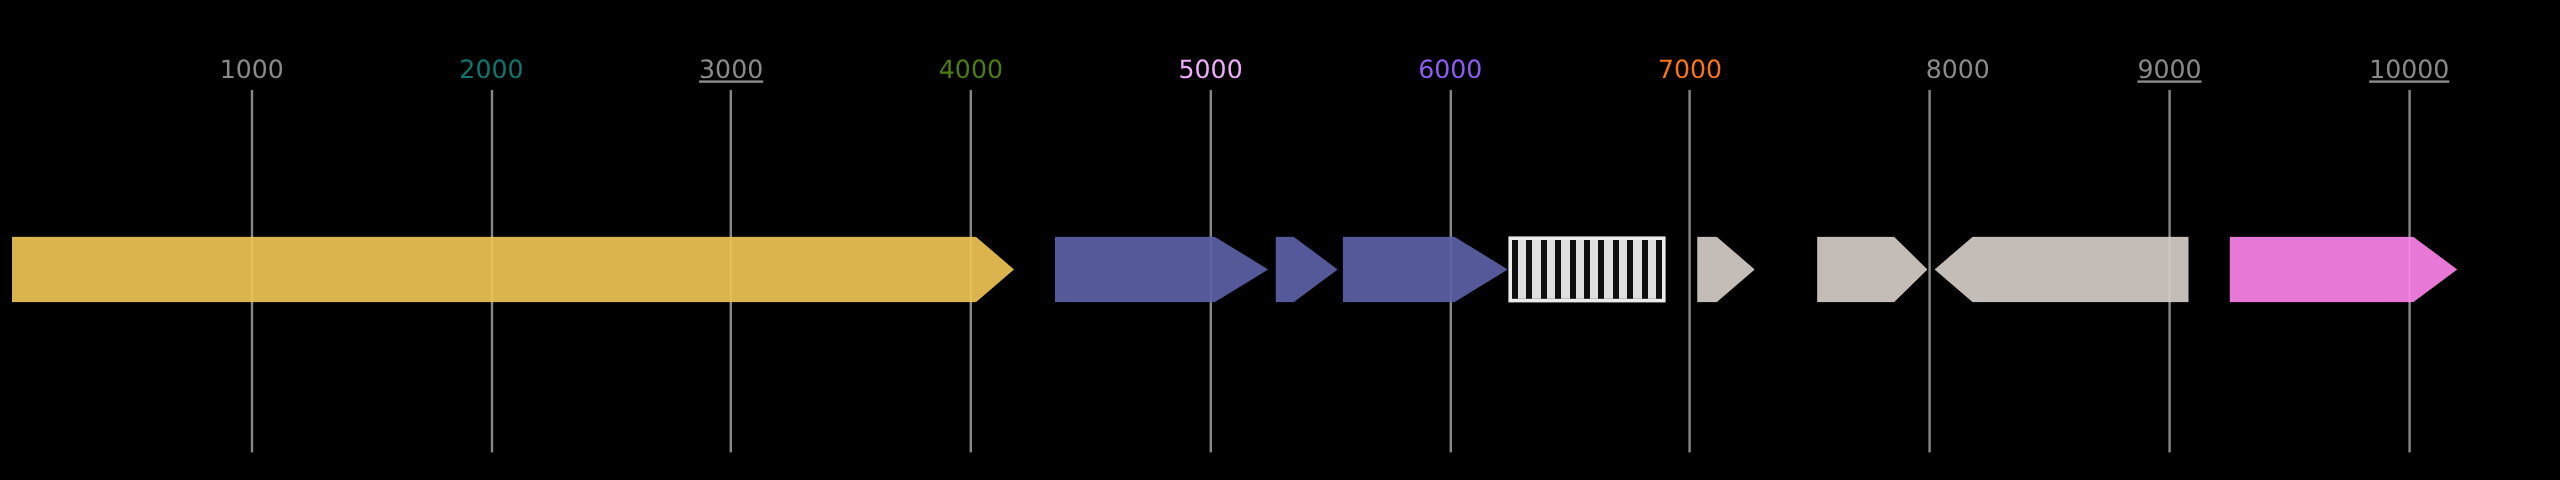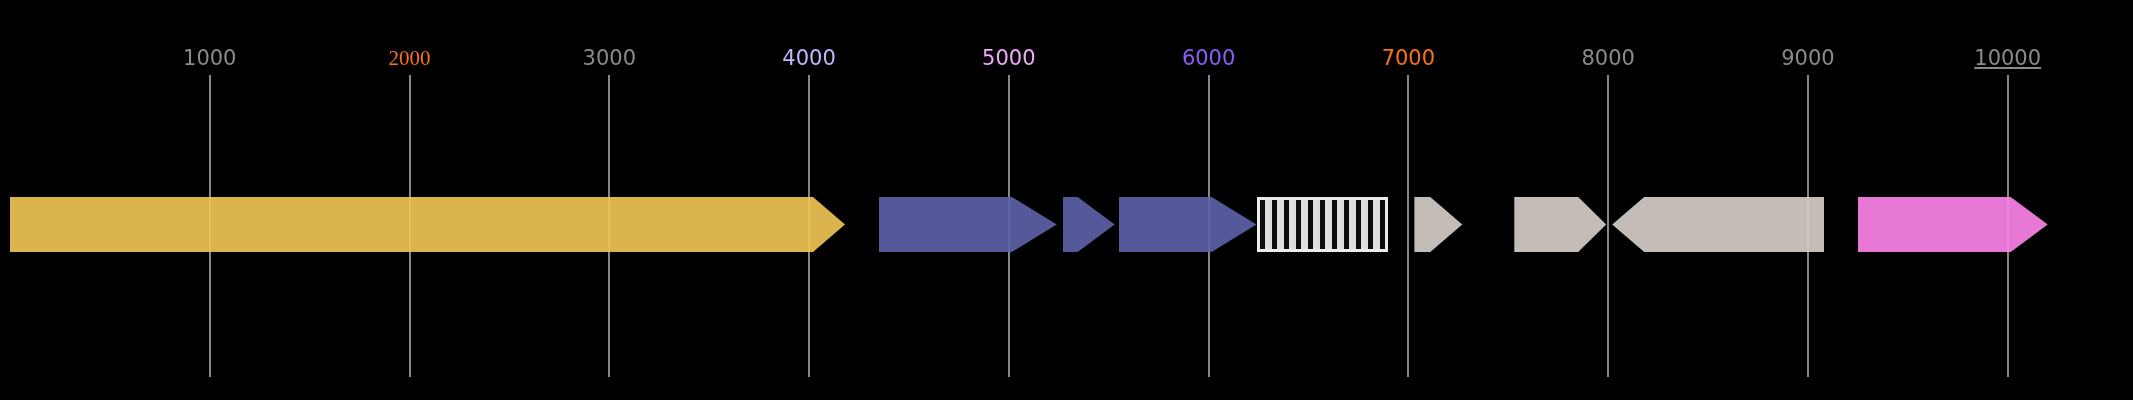--- a/index.html
+++ b/index.html
@@ -39,35 +39,35 @@
   }
 </style>
 </head>
 <body>
 
 <div id="figure" style="width: 2133px; height: 400px; background: rgb(0, 0, 0);">
   <div id="axis-layer" class="layer">
       <div class="tick-line" style="left: 208.77px; top: 75px; height: 302px; background: rgb(135, 135, 135);"></div>
       <div class="tick-label" style="left: 159.77px; top: 46px; color: rgb(138, 138, 138);">1000</div>
       <div class="tick-line" style="left: 408.54px; top: 75px; height: 302px; background: rgb(135, 135, 135);"></div>
-      <div class="tick-label" style="left: 359.54px; top: 46px; color: #f97316; font-family: Liberation Serif, serif;">2000</div>
+      <div class="tick-label" style="left: 359.54px; top: 46px; color: #0f766e;">2000</div>
       <div class="tick-line" style="left: 608.31px; top: 75px; height: 302px; background: rgb(135, 135, 135);"></div>
-      <div class="tick-label" style="left: 559.31px; top: 46px; color: rgb(138, 138, 138);">3000</div>
+      <div class="tick-label" style="left: 559.31px; top: 46px; color: rgb(138, 138, 138); text-decoration: underline;">3000</div>
       <div class="tick-line" style="left: 808.08px; top: 75px; height: 302px; background: rgb(135, 135, 135);"></div>
-      <div class="tick-label" style="left: 759.08px; top: 46px; color: #c4b5fd;">4000</div>
+      <div class="tick-label" style="left: 759.08px; top: 46px; color: #4d7c0f;">4000</div>
       <div class="tick-line" style="left: 1007.85px; top: 75px; height: 302px; background: rgb(135, 135, 135);"></div>
       <div class="tick-label" style="left: 958.85px; top: 46px; color: #f0abfc;">5000</div>
       <div class="tick-line" style="left: 1207.62px; top: 75px; height: 302px; background: rgb(135, 135, 135);"></div>
       <div class="tick-label" style="left: 1158.62px; top: 46px; color: #8b5cf6;">6000</div>
       <div class="tick-line" style="left: 1407.39px; top: 75px; height: 302px; background: rgb(135, 135, 135);"></div>
       <div class="tick-label" style="left: 1358.39px; top: 46px; color: #f97316;">7000</div>
       <div class="tick-line" style="left: 1607.16px; top: 75px; height: 302px; background: rgb(135, 135, 135);"></div>
-      <div class="tick-label" style="left: 1558.16px; top: 46px; color: rgb(138, 138, 138);">8000</div>
+      <div class="tick-label" style="left: 1558.16px; top: 46px; color: rgb(138, 138, 138); text-align: right;">8000</div>
       <div class="tick-line" style="left: 1806.93px; top: 75px; height: 302px; background: rgb(135, 135, 135);"></div>
-      <div class="tick-label" style="left: 1757.93px; top: 46px; color: rgb(138, 138, 138);">9000</div>
+      <div class="tick-label" style="left: 1757.93px; top: 46px; color: rgb(138, 138, 138); text-decoration: underline;">9000</div>
       <div class="tick-line" style="left: 2006.7px; top: 75px; height: 302px; background: rgb(135, 135, 135);"></div>
       <div class="tick-label" style="left: 1957.7px; top: 46px; color: rgb(138, 138, 138); text-decoration: underline;">10000</div>
     </div>
   <div id="feature-layer" class="layer">
       <div class="feature" style="left: 10px; width: 835px; top: 197px; height: 55px; opacity: 0.92; background: rgb(238, 195, 85); clip-path: polygon(0px 0px, calc(100% - 32px) 0px, 100% 50%, calc(100% - 32px) 100%, 0px 100%);"></div>
       <div class="feature" style="left: 879px; width: 177.8px; top: 197px; height: 55px; opacity: 0.92; background: rgb(92, 96, 166); clip-path: polygon(0px 0px, calc(100% - 44.9px) 0px, 100% 50%, calc(100% - 44.9px) 100%, 0px 100%);"></div>
       <div class="feature" style="left: 1062.8px; width: 51.9px; top: 197px; height: 55px; opacity: 0.92; background: rgb(92, 96, 166); clip-path: polygon(0px 0px, calc(100% - 37px) 0px, 100% 50%, calc(100% - 37px) 100%, 0px 100%);"></div>
       <div class="feature" style="left: 1118.7px; width: 137.8px; top: 197px; height: 55px; opacity: 0.92; background: rgb(92, 96, 166); clip-path: polygon(0px 0px, calc(100% - 44.9px) 0px, 100% 50%, calc(100% - 44.9px) 100%, 0px 100%);"></div>
       <div class="feature" style="left: 1256.6px; width: 131.8px; top: 197px; height: 55px; opacity: 0.92; background: repeating-linear-gradient(90deg, rgb(16, 16, 16) 0px, rgb(16, 16, 16) 5px, rgb(242, 242, 242) 5px, rgb(242, 242, 242) 12px); border: 3px solid rgb(255, 255, 255); box-sizing: border-box;"></div>
       <div class="feature" style="left: 1414.4px; width: 47.9px; top: 197px; height: 55px; opacity: 0.92; background: rgb(213, 204, 197); clip-path: polygon(0px 0px, calc(100% - 32px) 0px, 100% 50%, calc(100% - 32px) 100%, 0px 100%);"></div>

